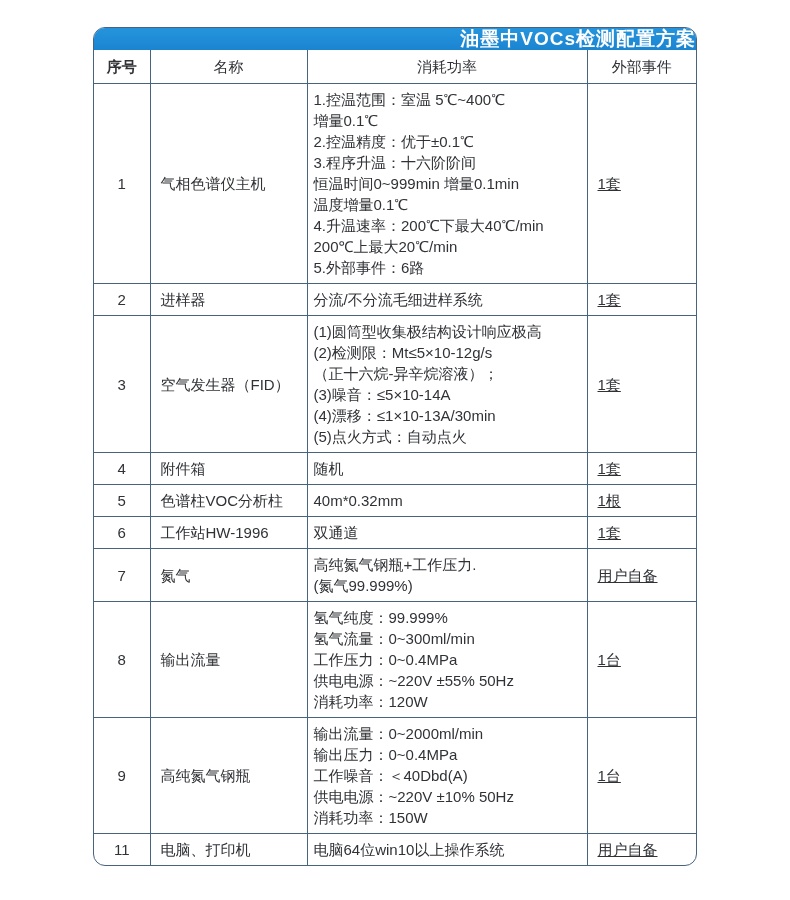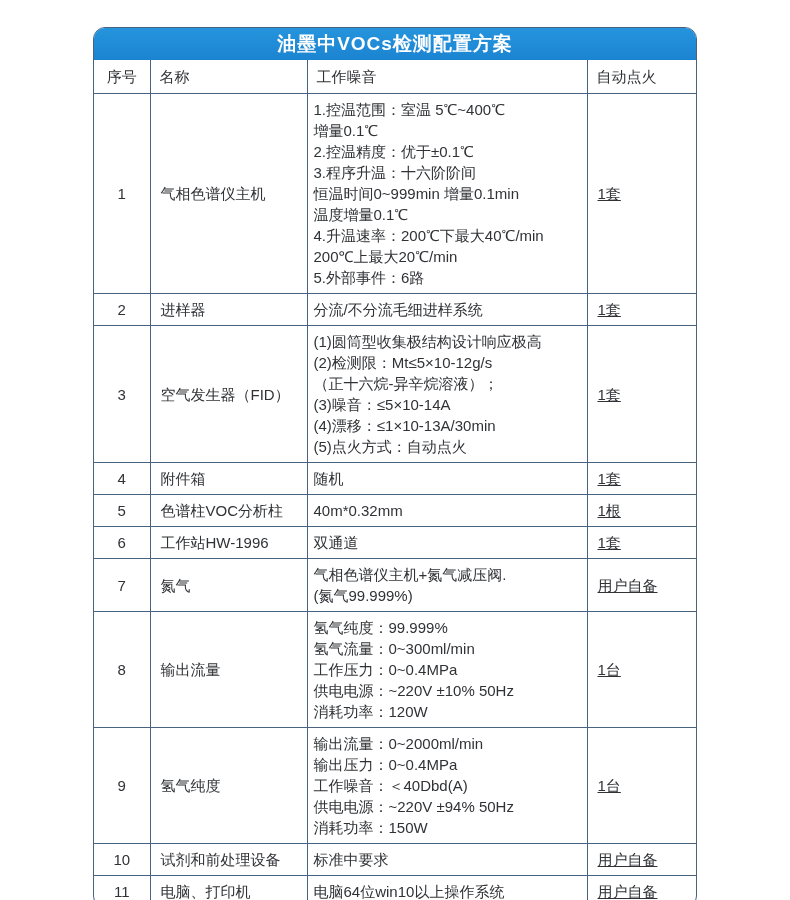--- a/index.html
+++ b/index.html
@@ -22,28 +22,28 @@
     left: 93px;
     top: 27px;
     width: 604px;
     border: 1px solid var(--border);
     border-radius: 12px;
     overflow: hidden;
     background: #fff;
     box-sizing: border-box;
   }
   .banner {
-    height: 32px;
+    height: 22px;
     background: linear-gradient(180deg, var(--banner-top), var(--banner));
     color: #ffffff;
     font-size: 19px;
     font-weight: bold;
     display: flex;
     align-items: center;
-    justify-content: center;
+    justify-content: flex-end;
     letter-spacing: 1px;
   }
   table {
     width: 100%;
     border-collapse: collapse;
     table-layout: fixed;
     font-size: 15px;
     color: var(--text);
   }
   col.c1 { width: 56px; }
@@ -55,22 +55,22 @@
     vertical-align: middle;
     line-height: 21px;
     font-weight: normal;
   }
   
   tr > *:first-child { border-left: none; }
   tr > *:last-child  { border-right: none; }
   tbody tr:last-child > td { border-bottom: none; }
   thead th { border-top: none; }
 
-  th { text-align: left; padding: 6px 9px; }
-  th.c-no { text-align: center; padding: 6px 2px; }
+  th { text-align: center; padding: 6px 9px; }
+  th.c-no { text-align: center; padding: 6px 2px; font-weight: bold; }
 
   td { padding: 4px 9px; }
   td.c-no   { text-align: center; padding: 4px 2px; }
   td.c-name { padding-left: 10px; }
   td.c-spec { padding: 5px 6px 5px 6px; white-space: pre-line; }
   td.c-qty  { padding-left: 10px; text-decoration: underline; }
 </style>
 </head>
 <body>
 
@@ -82,22 +82,22 @@
     <colgroup>
       <col class="c1">
         <col class="c2">
         <col class="c3">
         <col class="c4">
     </colgroup>
     <thead>
       <tr>
         <th class="c-no">序号</th>
         <th class="c-name">名称</th>
-        <th class="c-spec">工作噪音</th>
-        <th class="c-qty">自动点火</th>
+        <th class="c-spec">消耗功率</th>
+        <th class="c-qty">外部事件</th>
       </tr>
     </thead>
     <tbody>
   <tr>
     <td class="c-no">1</td>
     <td class="c-name">气相色谱仪主机</td>
     <td class="c-spec">1.控温范围：室温 5℃~400℃
 增量0.1℃
 2.控温精度：优于±0.1℃
 3.程序升温：十六阶阶间
@@ -145,53 +145,47 @@
   <tr>
     <td class="c-no">6</td>
     <td class="c-name">工作站HW-1996</td>
     <td class="c-spec">双通道</td>
     <td class="c-qty">1套</td>
   </tr>
 
   <tr>
     <td class="c-no">7</td>
     <td class="c-name">氮气</td>
-    <td class="c-spec">气相色谱仪主机+氮气减压阀.
+    <td class="c-spec">高纯氮气钢瓶+工作压力.
 (氮气99.999%)</td>
     <td class="c-qty">用户自备</td>
   </tr>
 
   <tr>
     <td class="c-no">8</td>
     <td class="c-name">输出流量</td>
     <td class="c-spec">氢气纯度：99.999%
 氢气流量：0~300ml/min
 工作压力：0~0.4MPa
-供电电源：~220V ±10% 50Hz
+供电电源：~220V ±55% 50Hz
 消耗功率：120W</td>
     <td class="c-qty">1台</td>
   </tr>
 
   <tr>
     <td class="c-no">9</td>
-    <td class="c-name">氢气纯度</td>
+    <td class="c-name">高纯氮气钢瓶</td>
     <td class="c-spec">输出流量：0~2000ml/min
 输出压力：0~0.4MPa
 工作噪音：＜40Dbd(A)
-供电电源：~220V ±94% 50Hz
+供电电源：~220V ±10% 50Hz
 消耗功率：150W</td>
     <td class="c-qty">1台</td>
   </tr>
 
-  <tr>
-    <td class="c-no">10</td>
-    <td class="c-name">试剂和前处理设备</td>
-    <td class="c-spec">标准中要求</td>
-    <td class="c-qty">用户自备</td>
-  </tr>
 
   <tr>
     <td class="c-no">11</td>
     <td class="c-name">电脑、打印机</td>
     <td class="c-spec">电脑64位win10以上操作系统</td>
     <td class="c-qty">用户自备</td>
   </tr>
 </tbody>
   </table>
 </div>

